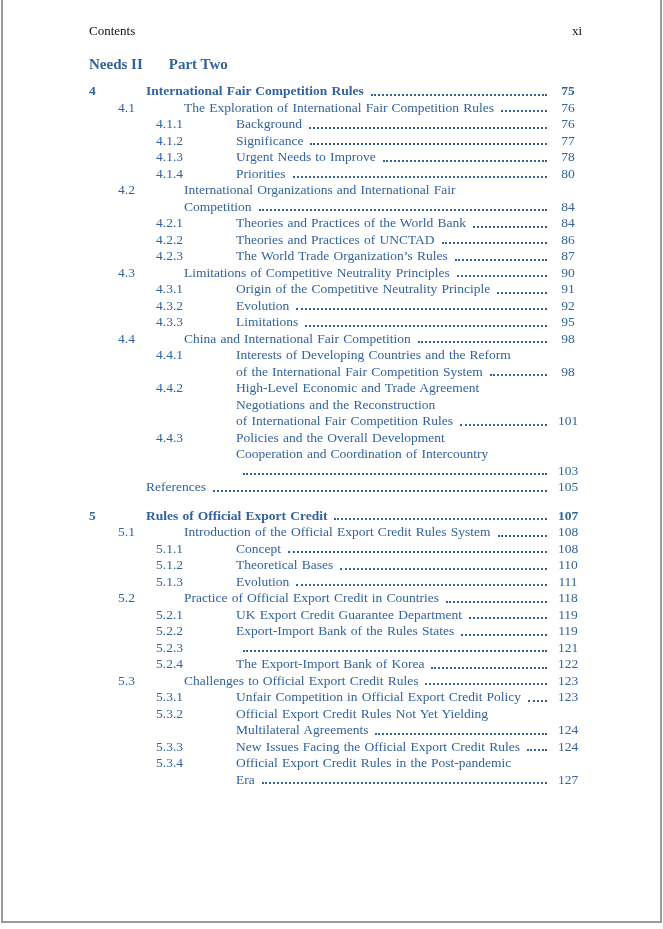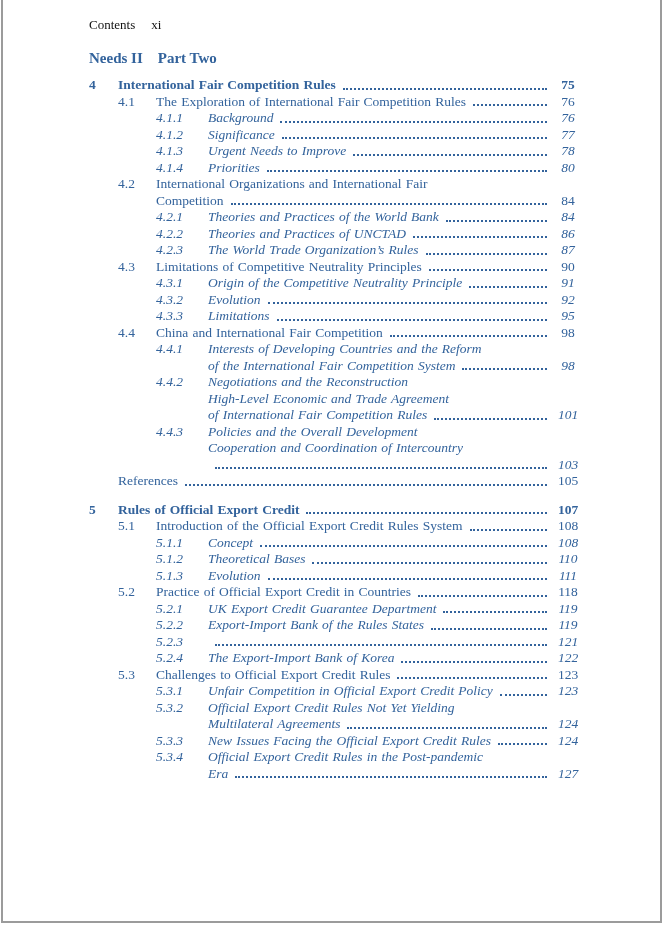--- a/index.html
+++ b/index.html
@@ -19,51 +19,51 @@
     border-right: 2px solid #9b9b9b;
     border-bottom: 2px solid #9b9b9b;
   }
   .content {
     position: absolute;
     left: 86px; top: 0;
     width: 493px;
   }
   .running-head {
     display: flex;
-    justify-content: flex-start;
+    justify-content: space-between;
     align-items: baseline;
-    padding-top: 17px;
+    padding-top: 23px;
     font-size: 13px;
     color: #111111;
     gap: 16px;
   }
   .part-heading {
     margin-top: 16px;
     font-size: 15px;
     font-weight: bold;
     color: var(--accent);
     line-height: 19px;
   }
-  .part-heading .part-title { margin-left: 15px; }
+  .part-heading .part-title { margin-left: 26px; }
   .toc { margin-top: 9px; }
   .entry {
     position: relative;
     color: var(--accent);
     font-size: 13.5px;
     line-height: 16.5px;
     word-spacing: 0.06em;
   }
   .entry.bold { font-weight: bold; }
   .entry.gap { margin-top: 12px; }
   .entry .num { position: absolute; top: 0; }
   .lv0 { padding-left: 29px; }   .lv0 > .num { left: 0; }
   .lv1 { padding-left: 67px; }   .lv1 > .num { left: 29px; }
-  .lv2 { padding-left: 119px; font-style: italic; }  .lv2 > .num { left: 67px; }
+  .lv2 { padding-left: 119px; }  .lv2 > .num { left: 67px; }
   .lvref { padding-left: 29px; }
-  .line { display: flex; align-items: baseline; }
+  .line { display: flex; align-items: baseline; margin-left: 28px; }
   .txt { white-space: pre; }
   .leader {
     flex: 1 1 auto;
     min-width: 18px;
     align-self: flex-end;
     border-bottom: 2px dotted var(--accent);
     margin: 0 7px 4px 7px;
     font-weight: normal;
   }
   .pg {
@@ -218,24 +218,24 @@
           </div>
           <div class="line">
             <span class="txt">of the International Fair Competition System</span>
             <span class="leader"></span>
             <span class="pg">98</span>
           </div>
         </div>
         <div class="entry lv2">
           <span class="num">4.4.2</span>
           <div class="line">
+            <span class="txt">High-Level Economic and Trade Agreement</span>
+          </div>
+          <div class="line">
             <span class="txt">Negotiations and the Reconstruction</span>
-          </div>
-          <div class="line">
-            <span class="txt">High-Level Economic and Trade Agreement</span>
           </div>
           <div class="line">
             <span class="txt">of International Fair Competition Rules</span>
             <span class="leader"></span>
             <span class="pg">101</span>
           </div>
         </div>
         <div class="entry lv2">
           <span class="num">4.4.3</span>
           <div class="line">

